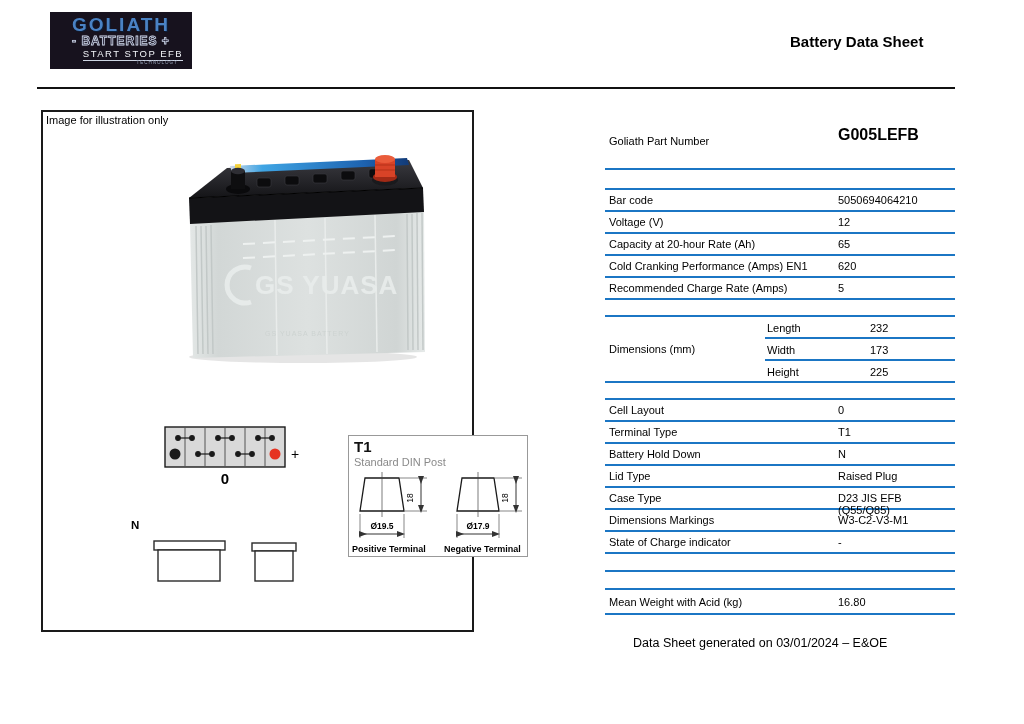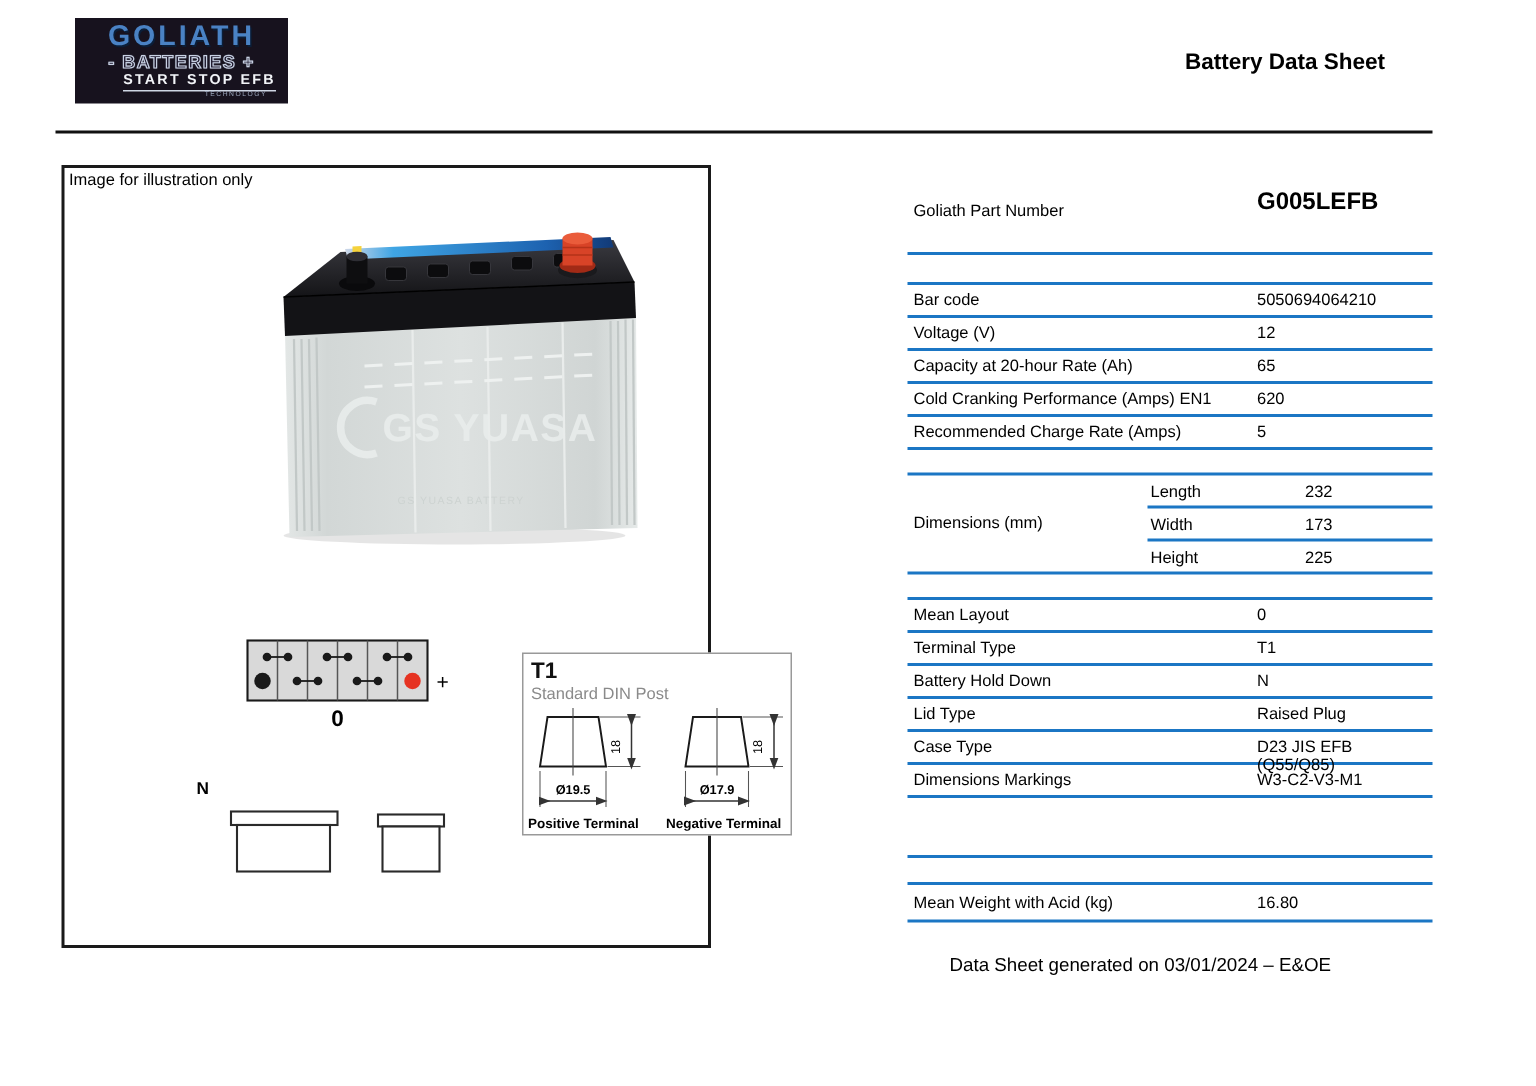--- a/index.html
+++ b/index.html
@@ -6,21 +6,21 @@
   .page{position:relative;width:1024px;height:724px;background:#ffffff;
         font-family:"Liberation Sans",sans-serif;color:#000;overflow:hidden;}
 
   
   .logo{position:absolute;left:50px;top:12px;width:142px;height:57px;background:#17121e;
         display:flex;flex-direction:column;align-items:center;justify-content:center;line-height:1.05;}
   .logo .l1{font-size:19px;font-weight:bold;letter-spacing:2px;color:#4a82c4;
             text-shadow:1px 1px 0 #0b1e38;}
   .logo .l2{font-size:12px;font-weight:bold;letter-spacing:1px;color:#171226;
             -webkit-text-stroke:0.8px #c7d0e2;text-shadow:0 0 1px #aab6cf;}
-  .logo .l3{font-size:9.5px;font-weight:bold;letter-spacing:1.5px;color:#f2f4f8;margin-top:2px;
+  .logo .l3{font-size:9.5px;font-weight:normal;letter-spacing:1.5px;color:#f2f4f8;margin-top:2px;
             border-bottom:1px solid #cfd6e4;padding-bottom:1px;margin-left:24px;}
   .logo .l4{font-size:4.5px;color:#9aa4ba;align-self:flex-end;margin-right:14px;letter-spacing:1px;}
   .doc-title{position:absolute;left:790px;top:33px;font-size:15px;font-weight:bold;}
   .header-rule{position:absolute;left:37px;top:87px;width:918px;height:2px;background:#111;}
 
   
   .img-box{position:absolute;left:41px;top:110px;width:433px;height:522px;
            border:2px solid #1a1a1a;box-sizing:border-box;background:#fff;}
   .img-caption{position:absolute;left:3px;top:2px;font-size:11px;}
   .svg-abs{position:absolute;}
@@ -283,37 +283,40 @@
         <span class="spacer"></span>
         <span class="cell"><span>Height</span>
           <span class="val">225</span></span>
       </div>
     </div>
 
     <div class="bl" style="top:288px"></div>
 
     <div class="rows" style="top:290px">
       <div class="row">
-        <span class="lbl">Mean Layout</span>
+        <span class="lbl">Cell Layout</span>
         <span class="val">0</span></div>
       <div class="row">
         <span class="lbl">Terminal Type</span>
         <span class="val">T1</span></div>
       <div class="row">
         <span class="lbl">Battery Hold Down</span>
         <span class="val">N</span></div>
       <div class="row">
         <span class="lbl">Lid Type</span>
         <span class="val">Raised Plug</span></div>
       <div class="row">
         <span class="lbl">Case Type</span>
         <span class="val">D23 JIS EFB (Q55/Q85)</span></div>
       <div class="row">
         <span class="lbl">Dimensions Markings</span>
         <span class="val">W3-C2-V3-M1</span></div>
+      <div class="row">
+        <span class="lbl">State of Charge indicator</span>
+        <span class="val">-</span></div>
     </div>
 
     <div class="bl" style="top:460px"></div>
     <div class="bl" style="top:478px"></div>
 
     <div class="wrow">
       <span class="lbl">Mean Weight with Acid (kg)</span>
       <span class="val">16.80</span>
     </div>
   </div>

